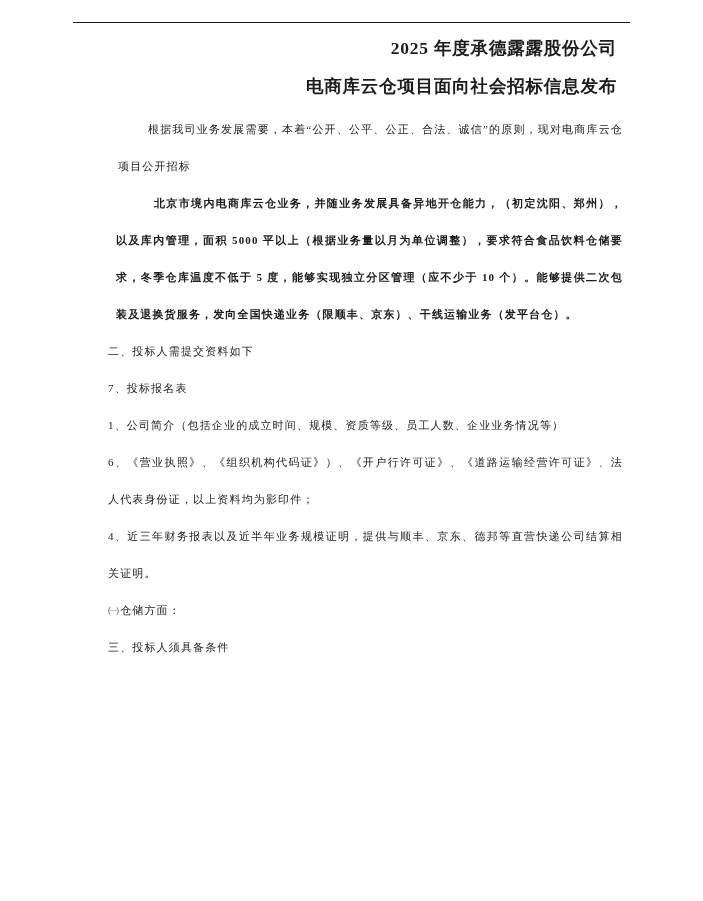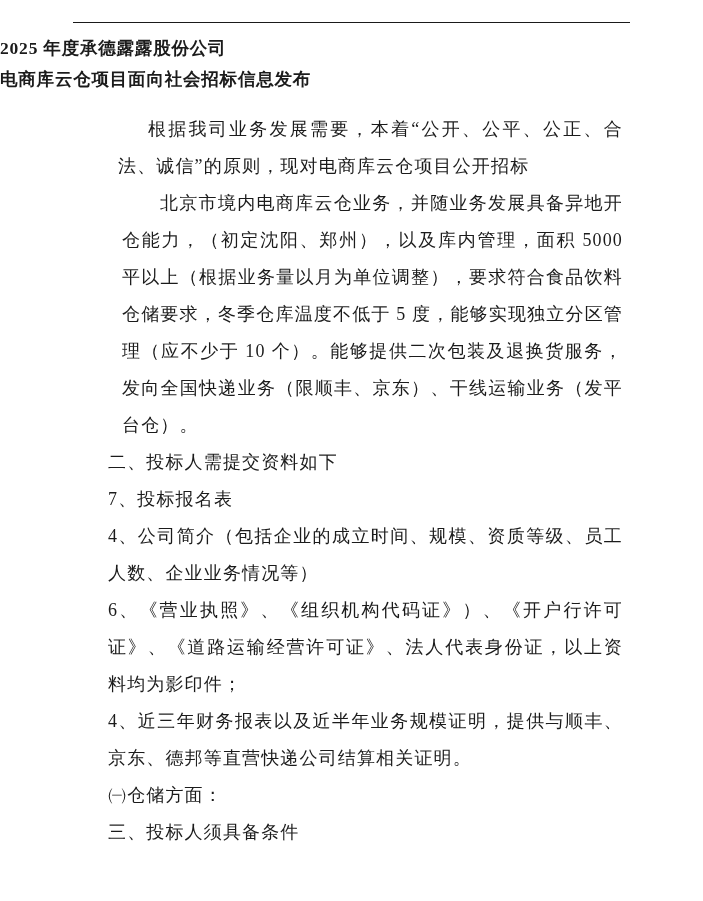--- a/index.html
+++ b/index.html
@@ -25,71 +25,72 @@
     top: 22px;
     left: 73px;
     width: 557px;
     height: 0;
     border-top: 1.6px solid #1a1a1a;
   }
   .doc-title {
     position: absolute;
     left: 0;
     width: 617px;
-    text-align: left;
+    text-align: right;
     font-size: 17.5px;
     font-weight: 700;
     letter-spacing: 0.8px;
     line-height: 24px;
     white-space: nowrap;
   }
   .doc-title.line1 { top: 36px; }
-  .doc-title.line2 { top: 67px; }
+  .doc-title.line2 { top: 74px; }
 
   .doc-body {
     position: absolute;
     top: 111px;
     left: 104px;
     width: 519px;
-    font-size: 18px;
+    font-size: 11px;
     line-height: 37px;
     letter-spacing: 1.15px;
   }
   .para {
     margin: 0;
     text-align: justify;
     text-justify: inter-ideograph;
   }
   .para.intro {
     margin-left: 14px;
     text-indent: 30px;
   }
   .para.heading {
     margin-left: 21px;
     text-align: left;
   }
   .para.section-body {
-    margin-left: 18px;
+    margin-left: 12px;
     text-indent: 38px;
+    font-weight: bold;
   }
   .para.plain {
     margin-left: 4px;
   }
 </style>
 </head>
 <body>
 
 <div class="page">
   <div class="header-rule"></div>
   <div class="doc-title line1">2025 年度承德露露股份公司</div>
   <div class="doc-title line2">电商库云仓项目面向社会招标信息发布</div>
   <div class="doc-body">
       <div class="para intro">根据我司业务发展需要，本着“公开、公平、公正、合法、诚信”的原则，现对电商库云仓项目公开招标</div>
       <div class="para section-body">北京市境内电商库云仓业务，并随业务发展具备异地开仓能力，（初定沈阳、郑州），以及库内管理，面积 5000 平以上（根据业务量以月为单位调整），要求符合食品饮料仓储要求，冬季仓库温度不低于 5 度，能够实现独立分区管理（应不少于 10 个）。能够提供二次包装及退换货服务，发向全国快递业务（限顺丰、京东）、干线运输业务（发平台仓）。</div>
       <div class="para plain">二、投标人需提交资料如下</div>
       <div class="para plain">7、投标报名表</div>
-      <div class="para plain">4、公司简介（包括企业的成立时间、规模、资质等级、员工人数、企业业务情况等）</div>
+      <div class="para plain">1、公司简介（包括企业的成立时间、规模、资质等级、员工人数、企业业务情况等）</div>
       <div class="para plain">6、《营业执照》、《组织机构代码证》）、《开户行许可证》、《道路运输经营许可证》、法人代表身份证，以上资料均为影印件；</div>
       <div class="para plain">4、近三年财务报表以及近半年业务规模证明，提供与顺丰、京东、德邦等直营快递公司结算相关证明。</div>
       <div class="para plain">㈠仓储方面：</div>
       <div class="para plain">三、投标人须具备条件</div>
     </div>
 </div>
 
 </body></html>

